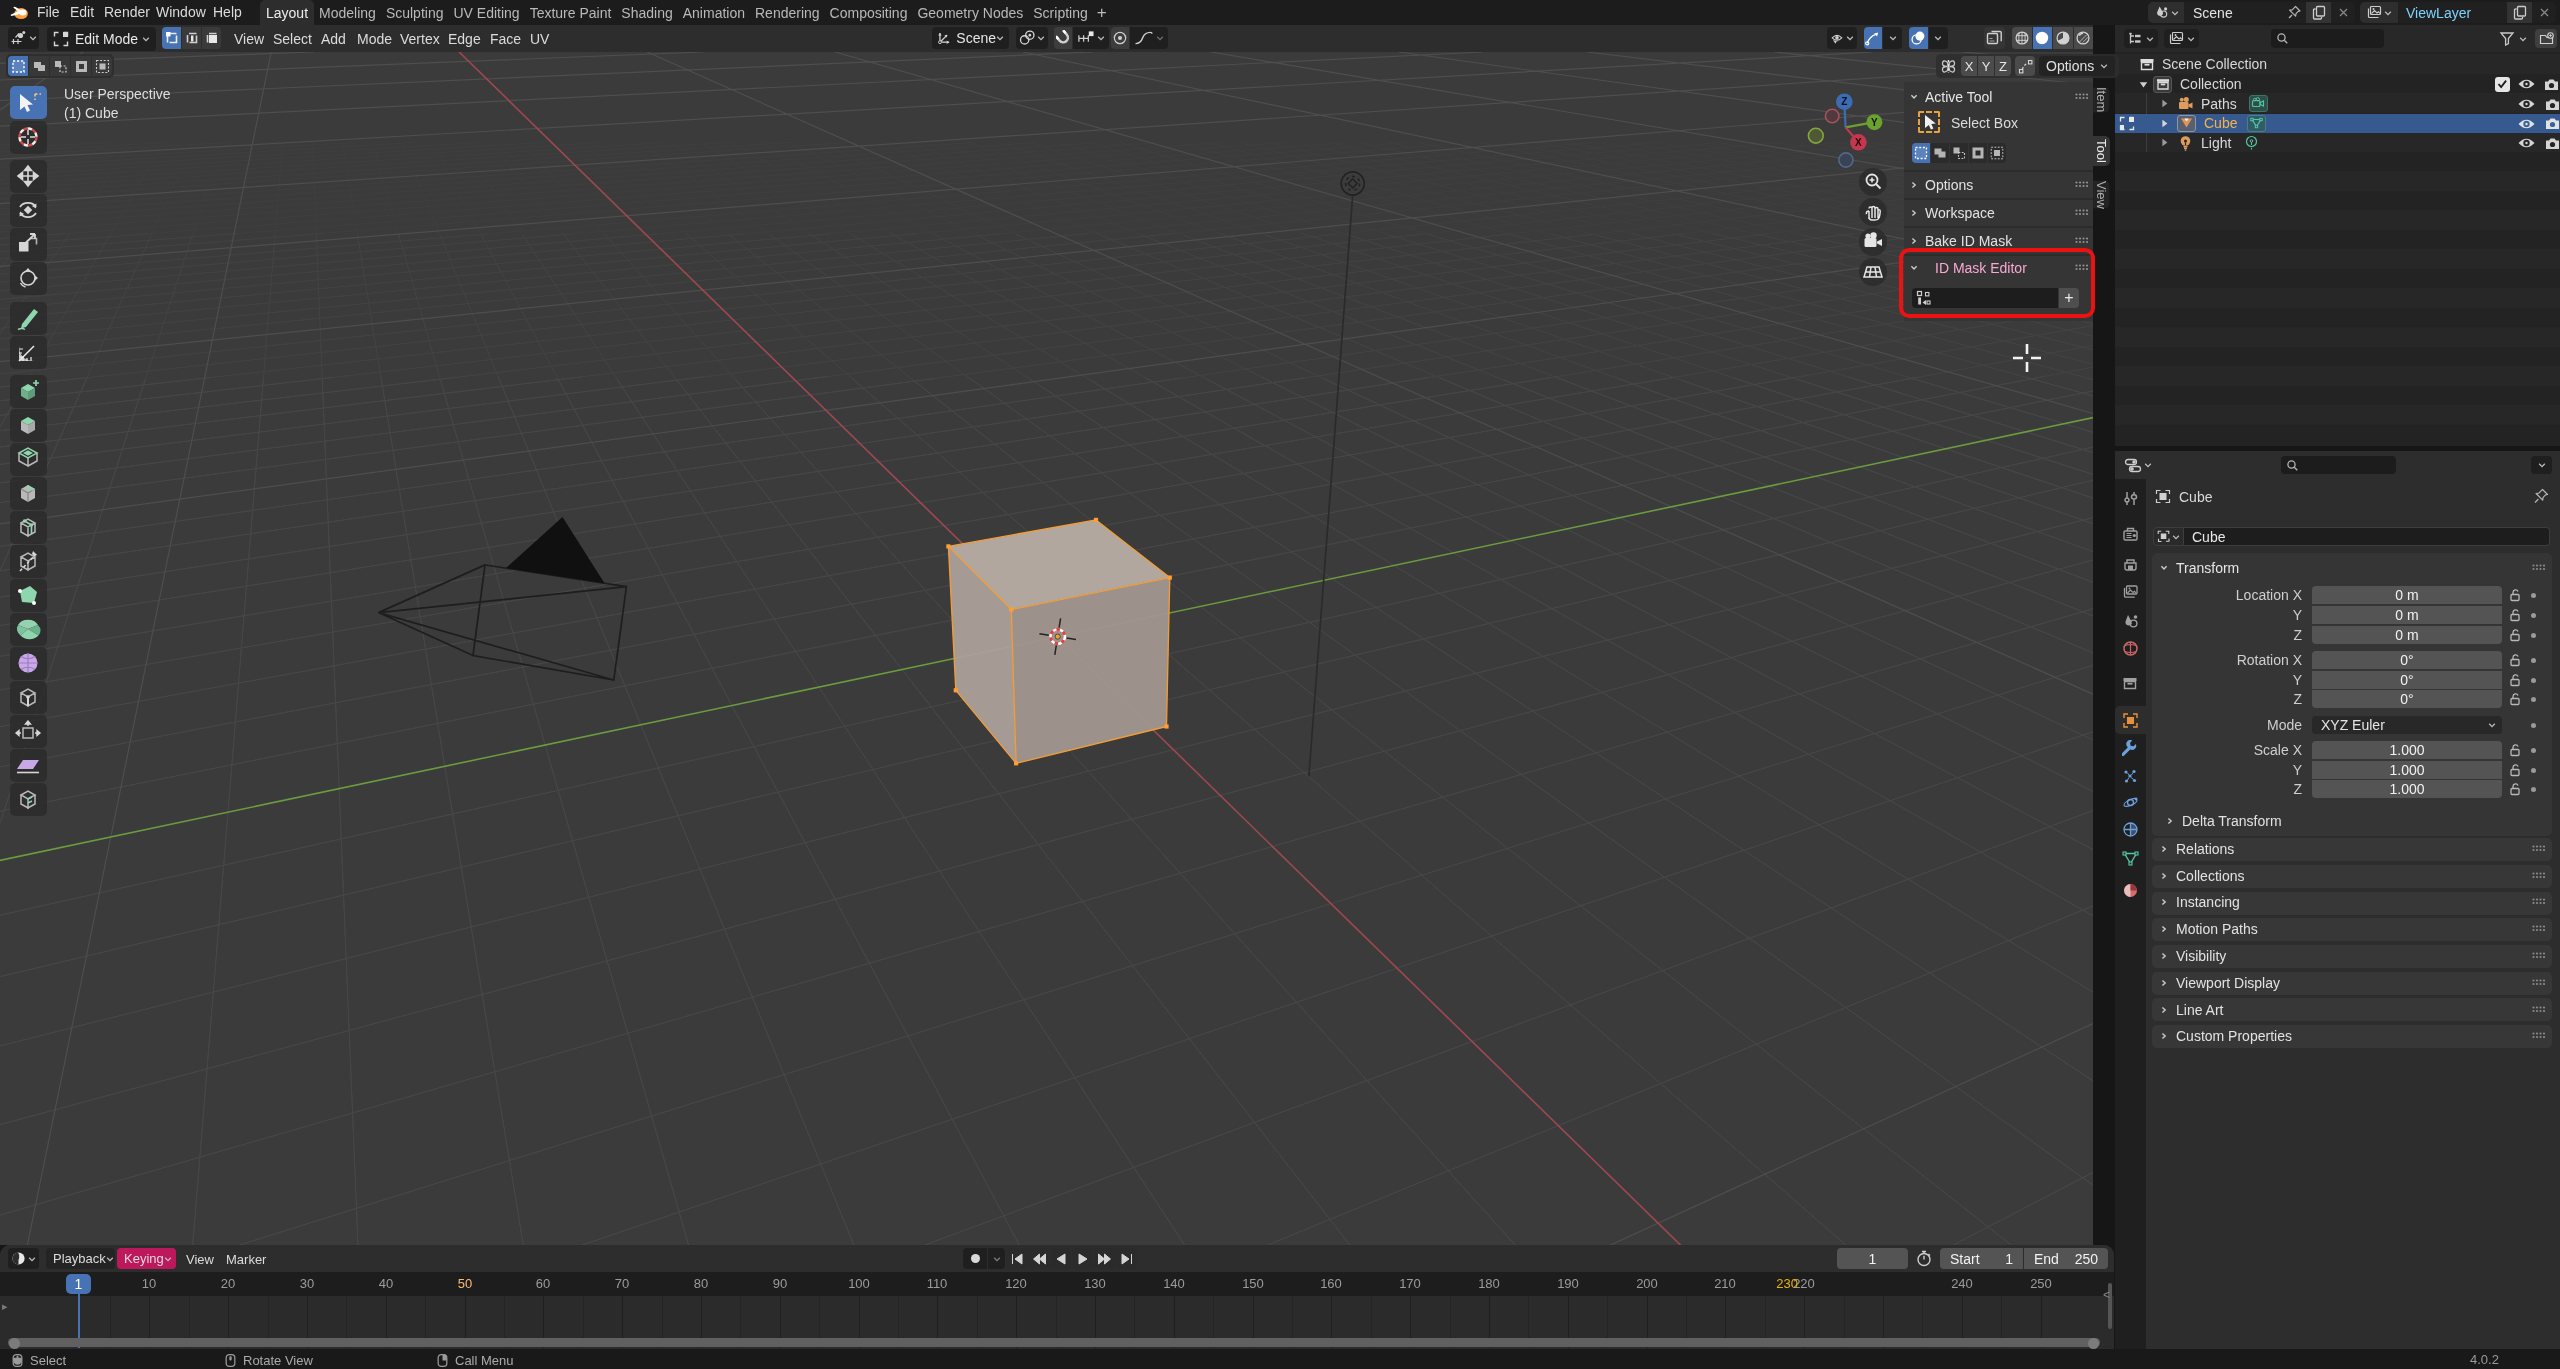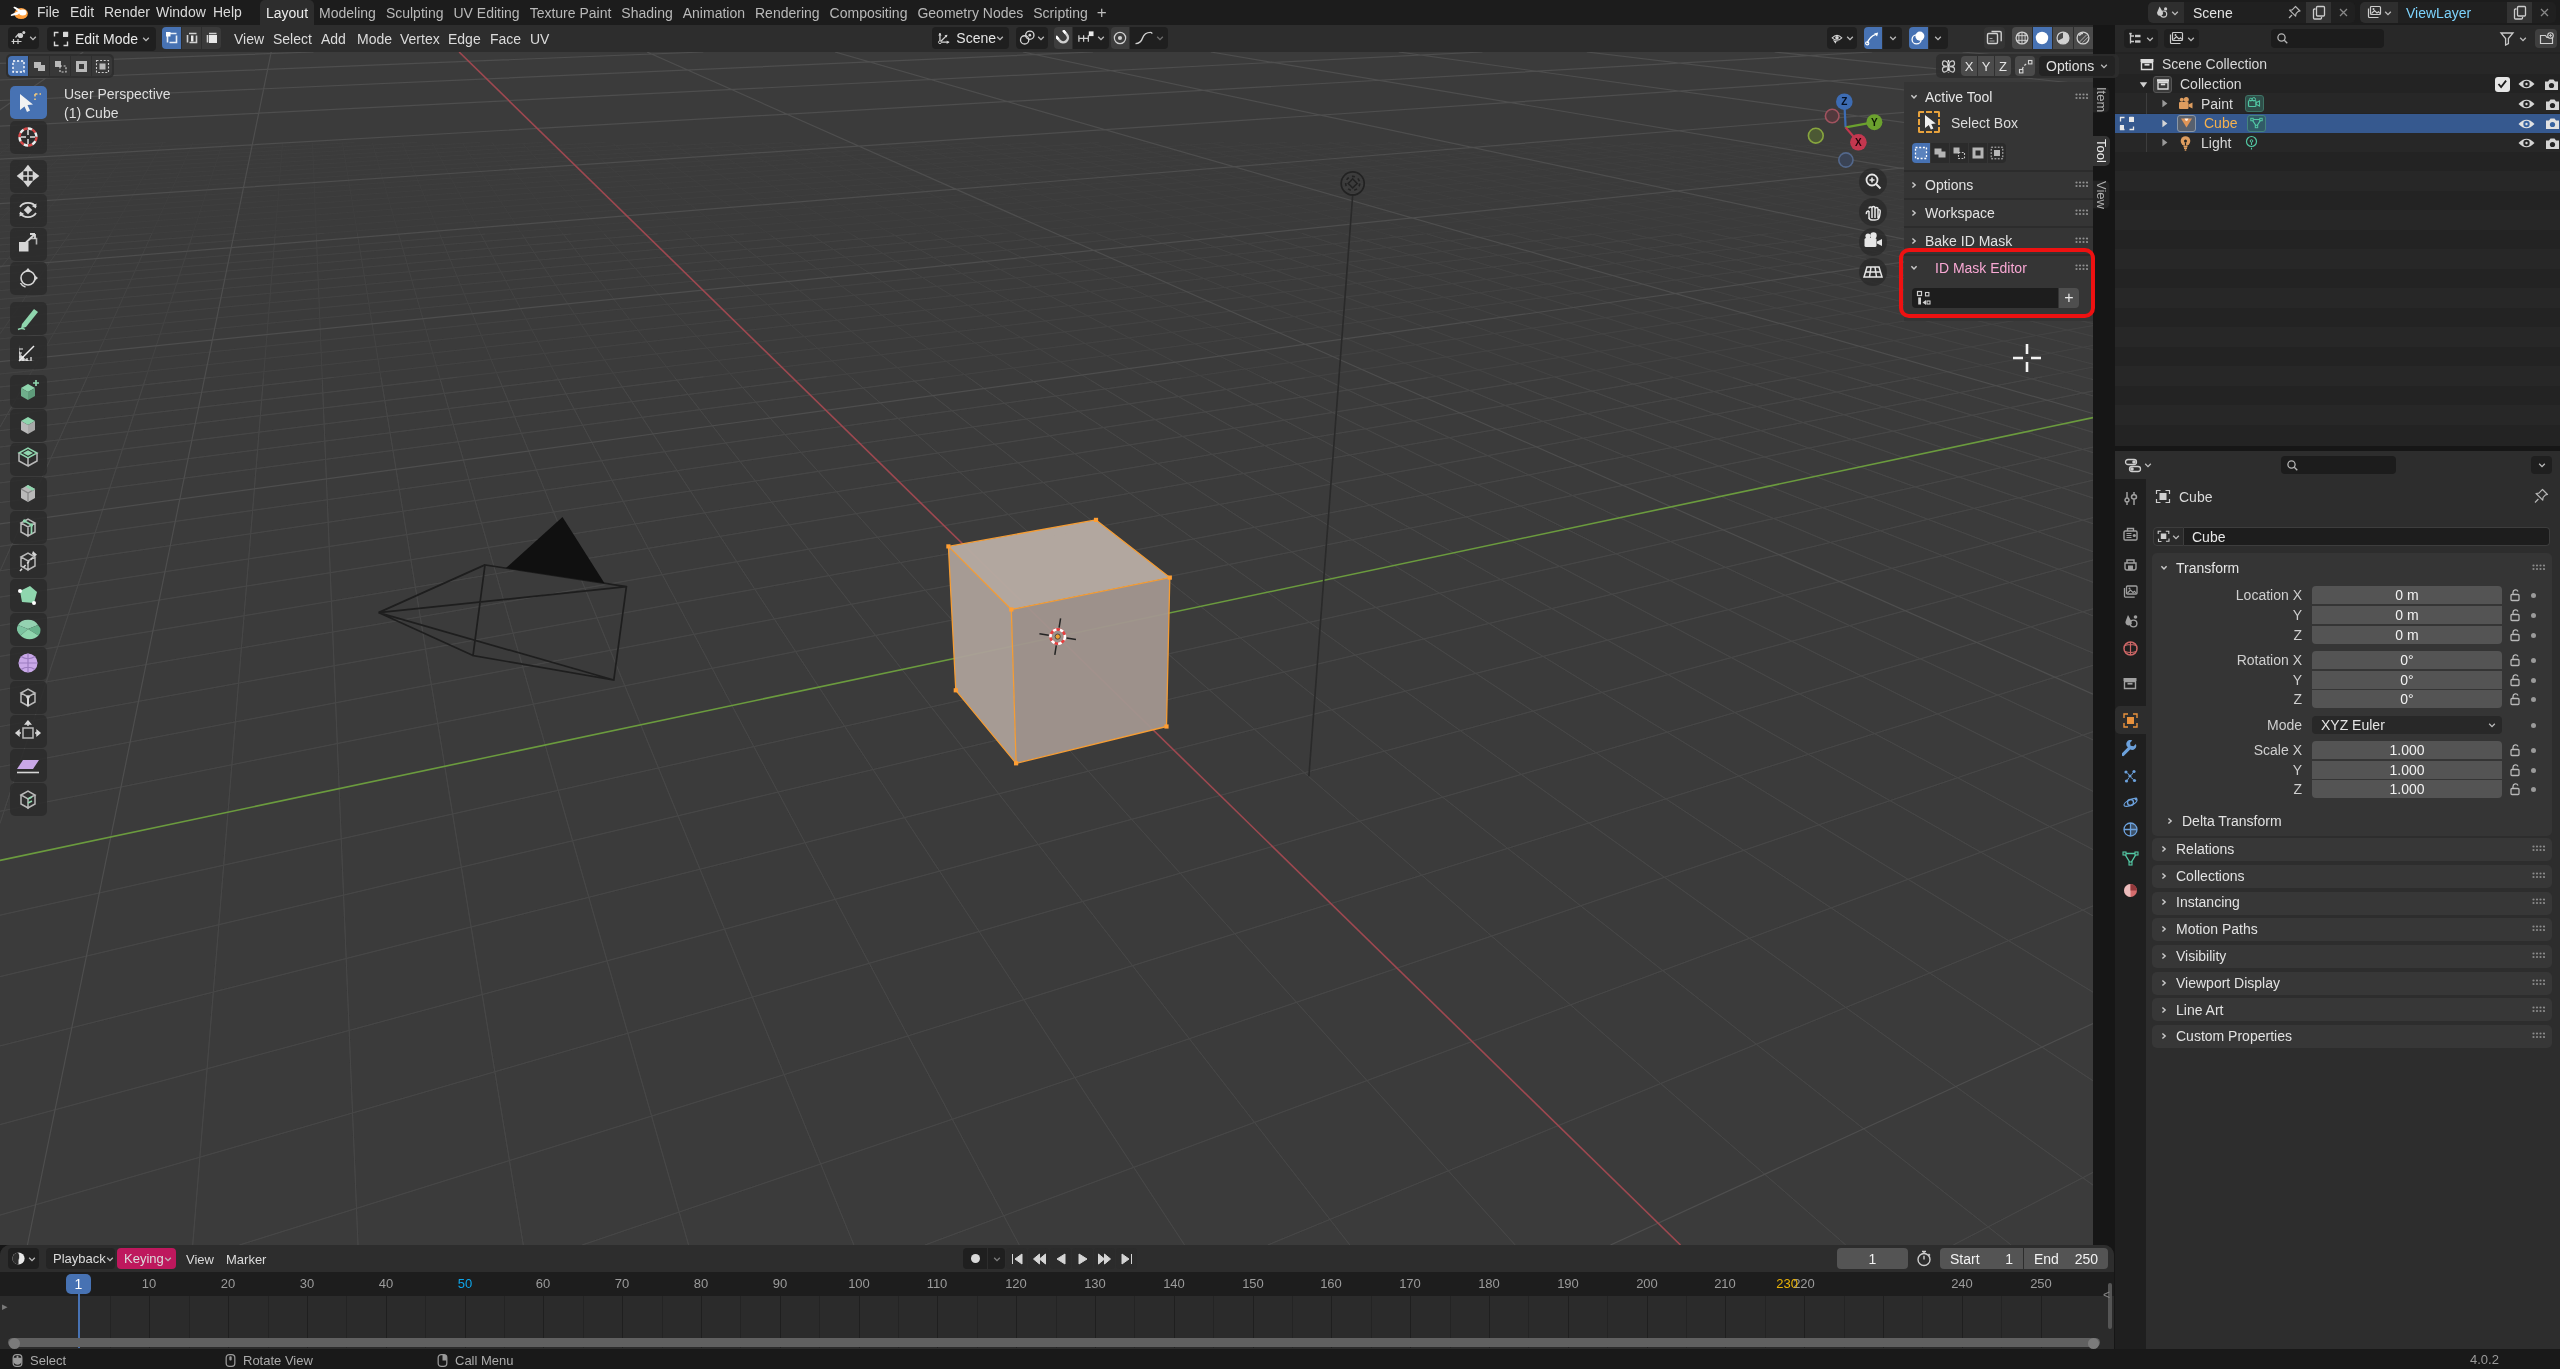--- a/index.html
+++ b/index.html
@@ -819,21 +819,21 @@
 <div class="abs fx" style="left:2160px;top:95px;height:17px">
   <svg width="9" height="9" viewBox="0 0 9 9">
       <path d="M2.4 0.8 L7.4 4.5 L2.4 8.2 Z" fill="#9a9a9a"></path>
     </svg>
   <svg width="17" height="16" viewBox="0 0 17 16" style="margin-left:8px">
       <rect x="2" y="6" width="9.5" height="7" rx="1" fill="#de9d5f"></rect>
       <path d="M11.5 8.5 l4 -2 v6 l-4 -2 Z" fill="#de9d5f"></path>
       <circle cx="4.8" cy="3.8" r="2" fill="#de9d5f"></circle>
       <circle cx="9.3" cy="3.4" r="2.5" fill="#de9d5f"></circle>
     </svg>
-  <div class="txt" style="color:#d9d9d9;margin-left:7px">Paint</div>
+  <div class="txt" style="color:#d9d9d9;margin-left:7px">Paths</div>
   <div class="fx" style="width:19px;height:17px;background:#2f4e49;border:1px solid #3e7466;border-radius:3px;justify-content:center;margin-left:12px">
     <svg width="14" height="13" viewBox="0 0 14 13">
         <rect x="1.5" y="3.5" width="7.5" height="6" rx="1" fill="none" stroke="#51c5a2" stroke-width="1.2"></rect>
         <path d="M9 5.8 l3.5 -1.8 v5 L9 7.2 Z" fill="none" stroke="#51c5a2" stroke-width="1.1"></path>
         <circle cx="3.8" cy="2.6" r="1.4" fill="none" stroke="#51c5a2" stroke-width="1"></circle>
         <circle cx="6.8" cy="2.3" r="1.7" fill="none" stroke="#51c5a2" stroke-width="1"></circle>
       </svg>
   </div>
 </div>
 <div class="abs fx" style="left:2517px;top:95px;height:18px;gap:8px">
@@ -1438,21 +1438,21 @@
  <div class="fx" style="width:84px;height:21px;background:#545454;border-radius:0 4px 4px 0;margin-left:1px;color:#f2f2f2">
       <span style="margin-left:10px">End</span>
       <span style="margin-left:auto;margin-right:10px">250</span>
     </div>
 </div>
 <div class="abs" style="left:0;top:1272px;width:2114px;height:24px;background:#1d1d1d"></div>
 <div class="abs txt" style="left:124px;top:1276px;width:50px;text-align:center;color:#9b9b9b;font-size:13px">10</div>
 <div class="abs txt" style="left:203px;top:1276px;width:50px;text-align:center;color:#9b9b9b;font-size:13px">20</div>
 <div class="abs txt" style="left:282px;top:1276px;width:50px;text-align:center;color:#9b9b9b;font-size:13px">30</div>
 <div class="abs txt" style="left:361px;top:1276px;width:50px;text-align:center;color:#9b9b9b;font-size:13px">40</div>
-<div class="abs txt" style="left:440px;top:1276px;width:50px;text-align:center;color:#0ea5e9;font-size:13px">50</div>
+<div class="abs txt" style="left:440px;top:1276px;width:50px;text-align:center;color:#fdba74;font-size:13px">50</div>
 <div class="abs txt" style="left:518px;top:1276px;width:50px;text-align:center;color:#9b9b9b;font-size:13px">60</div>
 <div class="abs txt" style="left:597px;top:1276px;width:50px;text-align:center;color:#9b9b9b;font-size:13px">70</div>
 <div class="abs txt" style="left:676px;top:1276px;width:50px;text-align:center;color:#9b9b9b;font-size:13px">80</div>
 <div class="abs txt" style="left:755px;top:1276px;width:50px;text-align:center;color:#9b9b9b;font-size:13px">90</div>
 <div class="abs txt" style="left:834px;top:1276px;width:50px;text-align:center;color:#9b9b9b;font-size:13px">100</div>
 <div class="abs txt" style="left:912px;top:1276px;width:50px;text-align:center;color:#9b9b9b;font-size:13px">110</div>
 <div class="abs txt" style="left:991px;top:1276px;width:50px;text-align:center;color:#9b9b9b;font-size:13px">120</div>
 <div class="abs txt" style="left:1070px;top:1276px;width:50px;text-align:center;color:#9b9b9b;font-size:13px">130</div>
 <div class="abs txt" style="left:1149px;top:1276px;width:50px;text-align:center;color:#9b9b9b;font-size:13px">140</div>
 <div class="abs txt" style="left:1228px;top:1276px;width:50px;text-align:center;color:#9b9b9b;font-size:13px">150</div>

